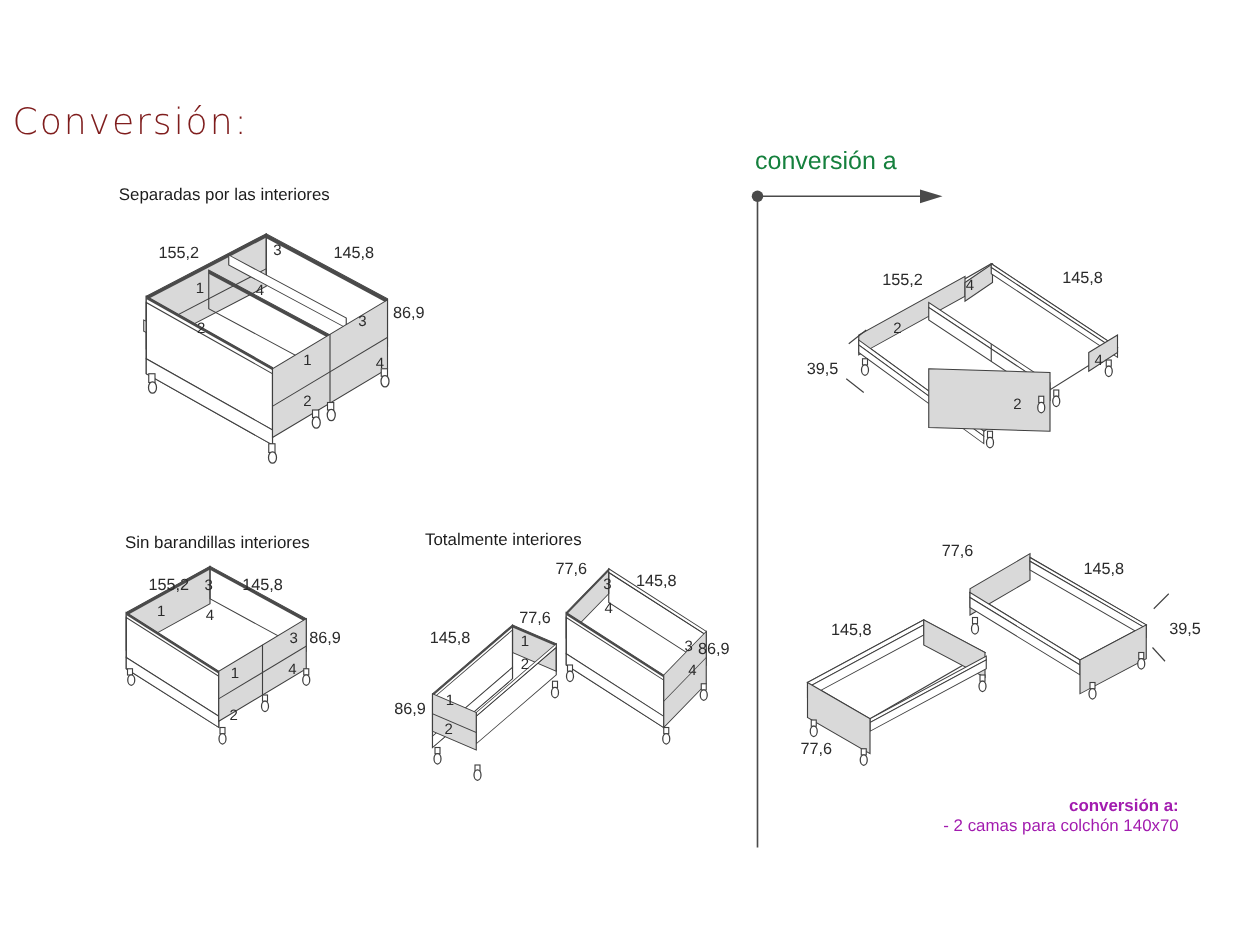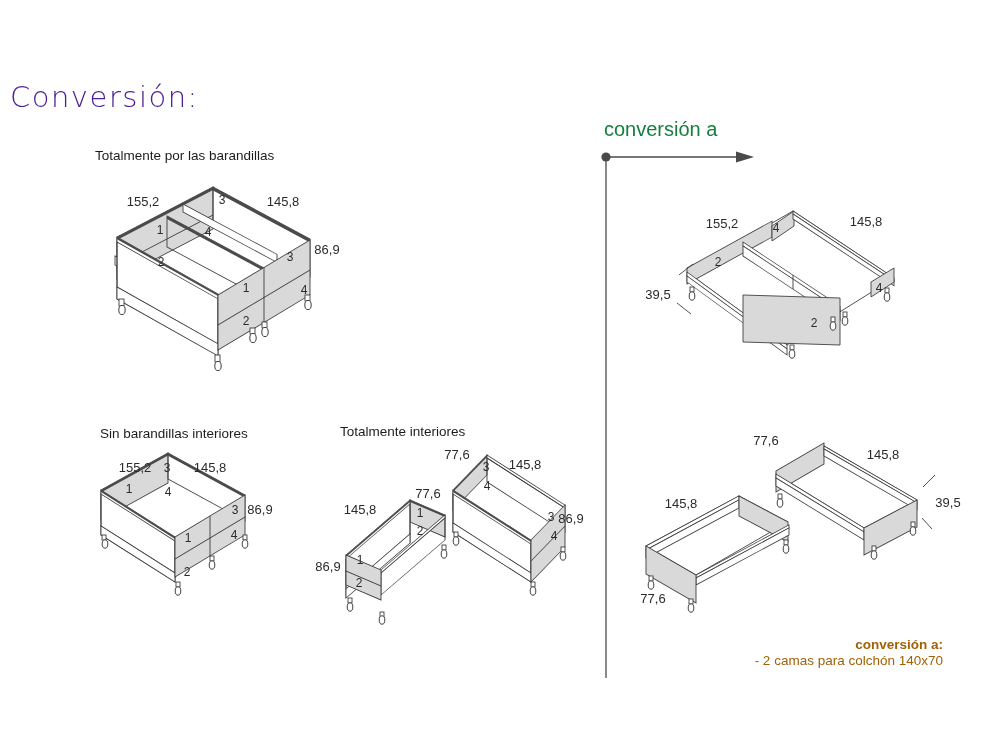--- a/index.html
+++ b/index.html
@@ -1,23 +1,23 @@
 <!DOCTYPE html>
 <html><head>
 <meta charset="utf-8">
 <style>
   html,body{margin:0;padding:0;background:#fff;}
   .stage{position:relative;width:1000px;height:750px;background:#fff;overflow:hidden;
          font-family:"Liberation Sans",sans-serif;}
   .abs{position:absolute;}
   .page-title{font-family:"DejaVu Sans",sans-serif;font-weight:200;font-size:29px;
-              color:#4c1d95;letter-spacing:1.5px;}
+              color:#7f1d1d;letter-spacing:1.5px;}
   .caption{font-size:13.5px;color:#1c1c1c;}
   .conv-header{font-size:20px;color:#15803d;}
-  .footer{width:243px;text-align:right;font-size:13.5px;color:#a16207;line-height:16px;}
+  .footer{width:243px;text-align:right;font-size:13.5px;color:#a21caf;line-height:16px;}
   .footer .b{font-weight:bold;}
   svg{overflow:visible;display:block;}
   .panel{fill:#d9d9d9;stroke:#3f3f3f;stroke-width:.9;}
   .white{fill:#ffffff;stroke:#3f3f3f;stroke-width:.9;}
   .nofill{fill:#ffffff;stroke:none;}
   .band{fill:#4a4a4a;stroke:none;}
   .ln{stroke:#3f3f3f;stroke-width:.9;fill:none;}
   .arrowln{stroke:#4a4a4a;stroke-width:1.3;fill:none;}
   .dim{font-family:"Liberation Sans",sans-serif;font-size:13px;fill:#2b2b2b;text-anchor:middle;}
   .part{font-family:"Liberation Sans",sans-serif;font-size:12px;fill:#2b2b2b;text-anchor:middle;}
@@ -33,21 +33,21 @@
     <defs>
       <pattern id="slat" width="4.8" height="8" patternUnits="userSpaceOnUse">
         <rect width="4.8" height="8" fill="#ffffff"></rect>
         <rect x="1.5" width="1.9" height="8" fill="#3a3a3a"></rect>
       </pattern>
     </defs>
   </svg>
 
   <div class="abs page-title" style="left:10px;top:80px;">Conversión:</div>
 
-  <div class="abs caption" style="left:95px;top:148px;">Totalmente por las barandillas</div>
+  <div class="abs caption" style="left:95px;top:148px;">Separadas por las interiores</div>
 
   <svg class="abs" style="left:95px;top:170px;" width="250" height="205" viewBox="0 0 250 205">
     <polygon class="nofill" points="22,67 118,17 215,70 215,125 123,185 22,129"></polygon>
     <g transform="translate(22,67) skewY(-27.5)">
       <rect x="0" y="0" width="96" height="42" class="panel"></rect>
       <line x1="0" y1="28" x2="96" y2="28" class="ln"></line>
       <rect x="0" y="0" width="96" height="3" class="band"></rect>
     </g>
     <g transform="translate(118,17) skewY(28.2)">
       <rect x="0" y="0" width="97" height="38" fill="url(#slat)" class="ln"></rect>

